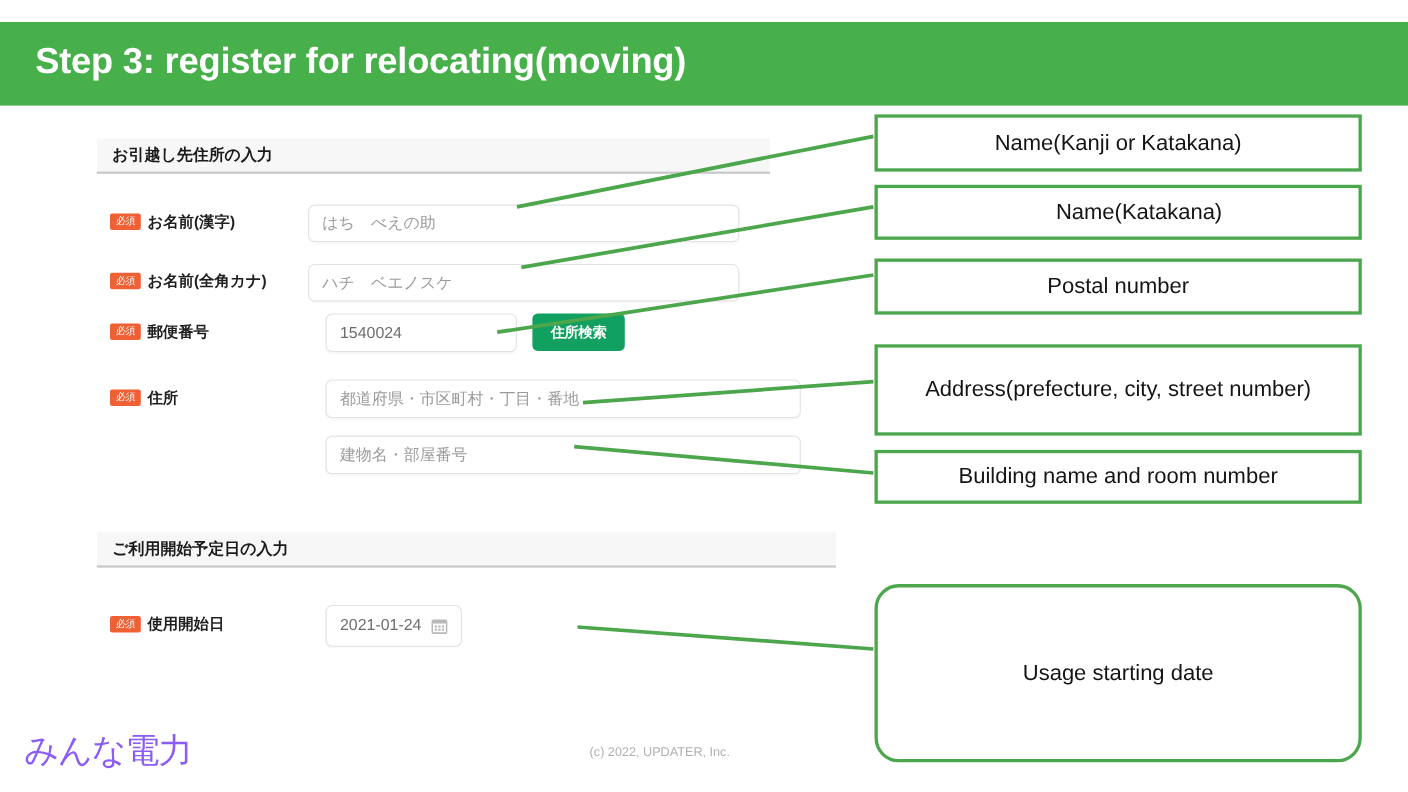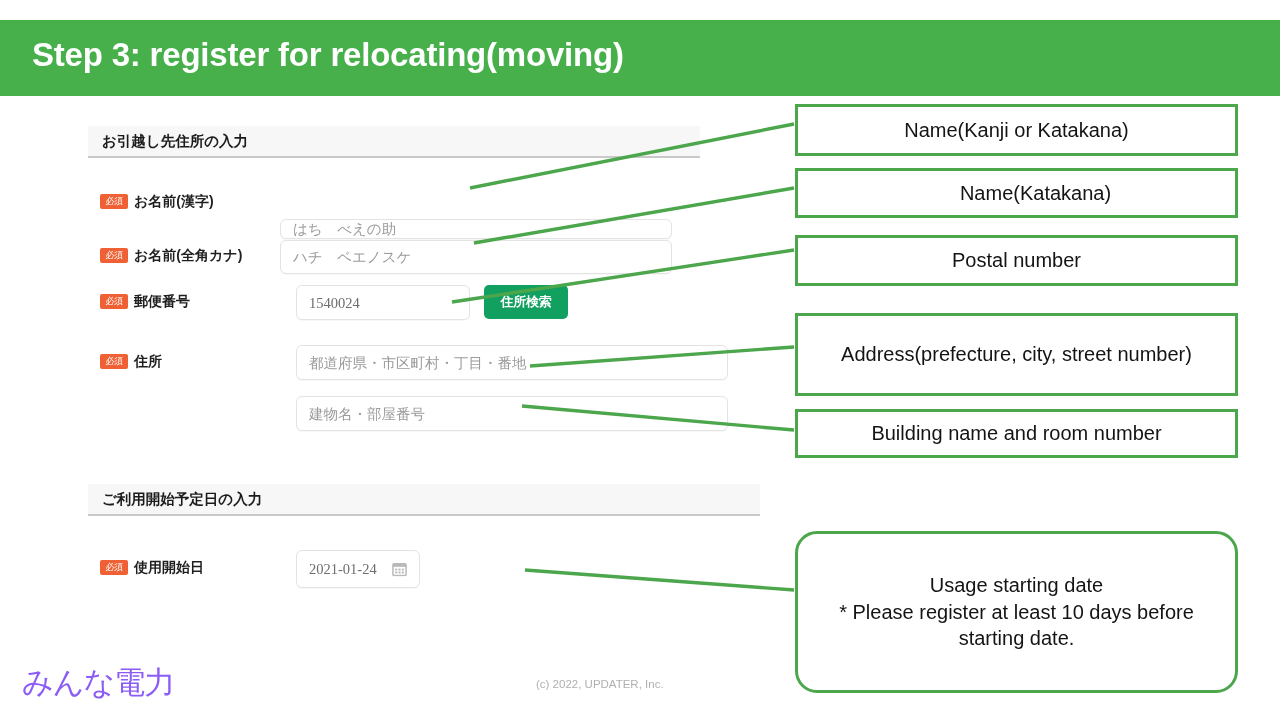--- a/index.html
+++ b/index.html
@@ -100,21 +100,21 @@
   }
   .text-field .fv {
     position: absolute;
     left: 12px;
     top: 50%;
     transform: translateY(-50%);
     font-size: 14.5px;
     white-space: nowrap;
   }
   .fv.placeholder { color: #9b9b9b; }
-  .fv.filled { color: #6d6d6d; font-family: Liberation Serif, serif; }
+  .fv.filled { color: #6d6d6d; }
 
   #search-address-button {
     position: absolute;
     background: #11a05f;
     border-radius: 5px;
     color: #ffffff;
     font-size: 13px;
     font-weight: bold;
     text-align: center;
     line-height: 34px;
@@ -201,21 +201,21 @@
 <div id="form-panel">
 
   <div class="section-header" style="left:0px; top:0px; width:612px; height:32px;">
     <span class="section-title">お引越し先住所の入力</span>
   </div>
 
   <div class="form-row" style="left:12px; top:68px;">
     <span class="req-badge">必須</span>
     <span class="field-label">お名前(漢字)</span>
   </div>
-  <div class="text-field" style="left:192px; top:60px; width:392px; height:20px;margin-top:33px;">
+  <div class="text-field" style="left:192px; top:60px; width:392px; height:34px;">
     <span class="fv placeholder">はち　べえの助</span>
   </div>
 
   <div class="form-row" style="left:12px; top:122px;">
     <span class="req-badge">必須</span>
     <span class="field-label">お名前(全角カナ)</span>
   </div>
   <div class="text-field" style="left:192px; top:114px; width:392px; height:34px;">
     <span class="fv placeholder">ハチ　ベエノスケ</span>
   </div>
@@ -280,17 +280,16 @@
 <div class="annot-box" style="left:795px; top:313px; width:443px; height:83px;">
   <span class="annot-text">Address(prefecture, city, street number)</span>
 </div>
 
 <div class="annot-box" style="left:795px; top:409px; width:443px; height:49px;">
   <span class="annot-text">Building name and room number</span>
 </div>
 
 <div class="annot-box" style="left:795px; top:531px; width:443px; height:162px; flex-direction:column;border-radius:22px;">
   <span class="annot-text">Usage starting date</span>
-  <span class="annot-text note-red">* Please register at least 10 days before starting date.</span>
 </div>
 
 <div id="brand-logo">みんな電力</div>
 <div id="copyright">(c) 2022, UPDATER, Inc.</div>
 
 </body></html>

